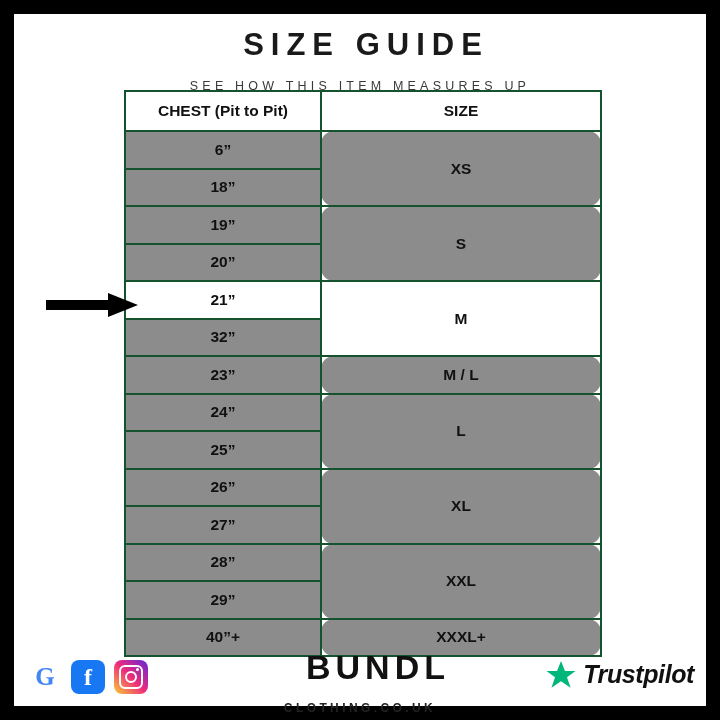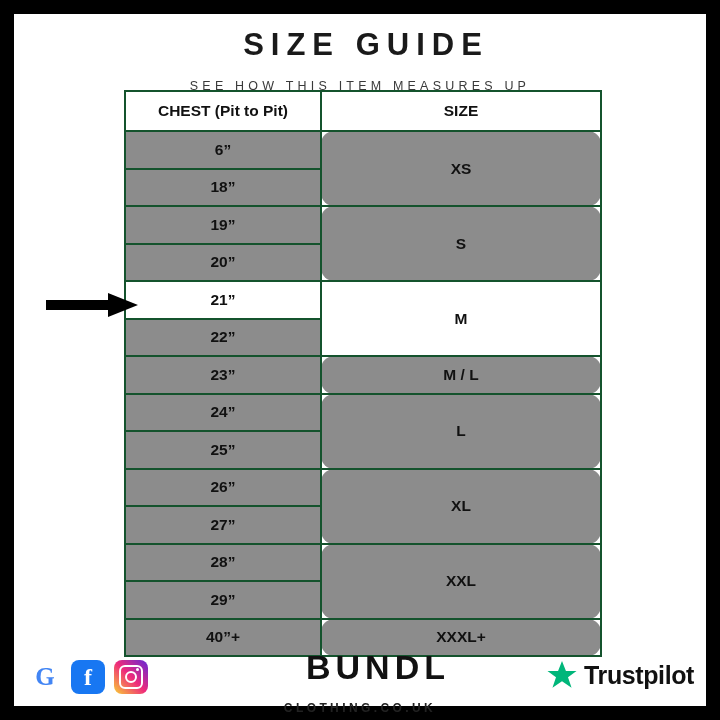--- a/index.html
+++ b/index.html
@@ -171,22 +171,23 @@
     font-weight: bold;
     letter-spacing: 3.4px;
     color: #222;
     margin-top: 17px;
   }
   .trustpilot {
     position: absolute;
     right: 12px;
     top: 26px;
     display: flex;
-    align-items: flex-end;
+    align-items: flex-start;
     gap: 7px;
+    font-style: italic;
   }
   .tp-star {
     width: 30px;
     height: 30px;
   }
   .tp-text {
     font-size: 25px;
     font-weight: bold;
     color: #111;
     letter-spacing: -0.4px;
@@ -222,21 +223,21 @@
       </tr>
       <tr>
         <td class="chest grey">20”</td>
       </tr>
 
       <tr>
         <td class="chest white">21”</td>
         <td class="size white" rowspan="2">M</td>
       </tr>
       <tr>
-        <td class="chest grey">22”</td>
+        <td class="chest grey">32”</td>
       </tr>
 
       <tr>
         <td class="chest grey">23”</td>
         <td class="size grey">M / L</td>
       </tr>
 
       <tr>
         <td class="chest grey">24”</td>
         <td class="size grey" rowspan="2">L</td>

